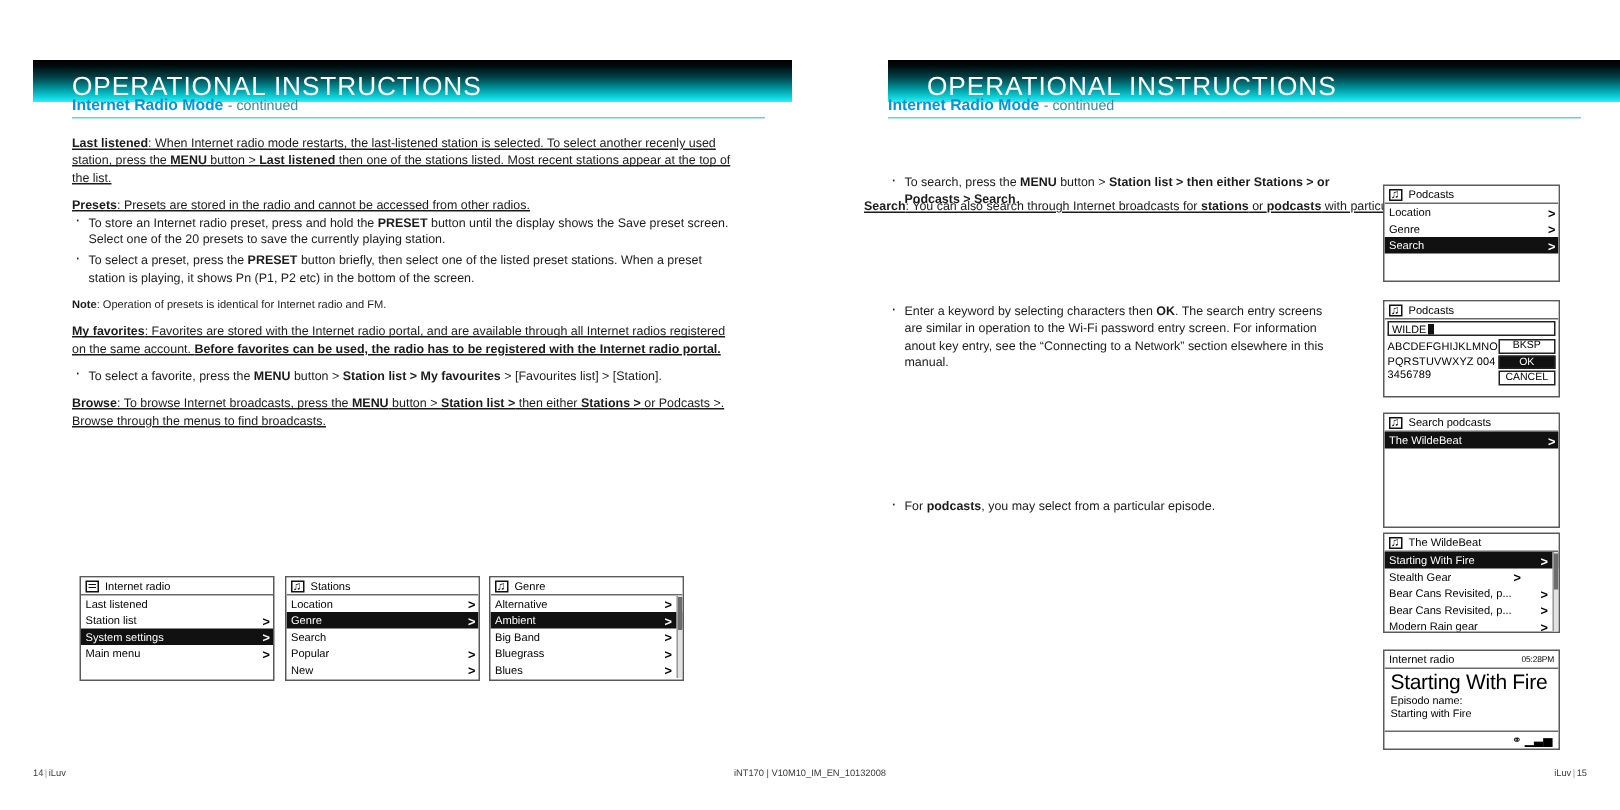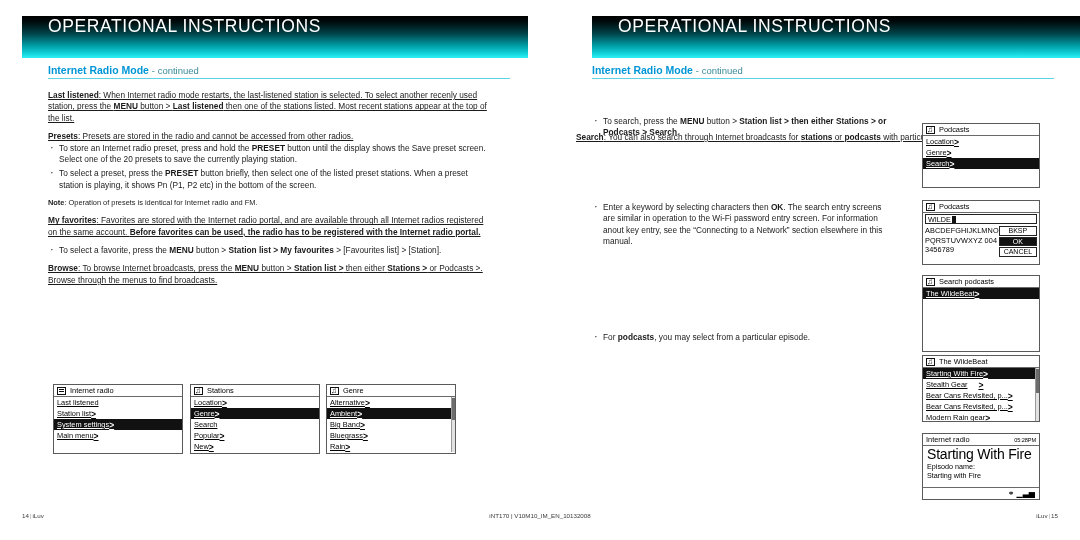--- a/index.html
+++ b/index.html
@@ -11,25 +11,25 @@
     overflow: hidden;
   }
   .page-spread { position: relative; width: 1080px; height: 540px; }
 
   .page { position: absolute; top: 0; height: 540px; }
   .page-left  { left: 0;   width: 540px; }
   .page-right { left: 540px; width: 540px; }
 
   
   .banner {
-    position: absolute; top: 16px; height: 42px;
+    position: absolute; top: 40px; height: 28px;
     background: linear-gradient(to bottom,
         #000000 0%, #000b0c 14%, #004449 42%,
         #009ba4 70%, #12d6dd 90%, #2ff0f4 100%);
-    display: flex; align-items: flex-start;
+    display: flex; align-items: flex-end;
   }
   .banner-title {
     color: #ffffff;
     font-size: 17.5px;
     letter-spacing: 0.6px;
     padding-left: 26px;
     font-weight: 400;
     white-space: nowrap;
   }
   .page-left  .banner { left: 22px; width: 506px; }
@@ -97,25 +97,24 @@
     content: ""; position: absolute; left: 1px; top: 1px;
     width: 5px; height: 4px;
     background: repeating-linear-gradient(to bottom, #111 0 1px, #fff 1px 2px);
   }
   .ico-note::before {
     content: "\266B"; position: absolute; left: 0px; top: -2px;
     font-size: 8px; line-height: 10px; color: #111;
   }
   .lcd-rows { position: relative; }
   .lcd-row {
-    display: flex; align-items: center; 
+    display: flex; align-items: center; justify-content: space-between;
     height: 11px; font-size: 7.4px;
     padding: 0 2px 0 3px;
     white-space: nowrap;
-    text-decoration: underline;
   }
   .lcd-row.sel { background: #111; color: #fff; }
   .lcd-row .arw { font-weight: bold; font-size: 8.5px; line-height: 8px; }
   .scrollbar {
     position: absolute; right: 0; top: 0; width: 4px; height: 100%;
     background: #e2e2e2; border-left: 1px solid #9a9a9a;
   }
   .scrollthumb { position: absolute; left: 0; width: 3px; background: #6d6d6d; }
 
   
@@ -281,21 +280,21 @@
           </div>
         <div class="lcd-row" style="padding-right:7px;">
             <span>Big Band</span>
             <span class="arw">&gt;</span>
           </div>
         <div class="lcd-row" style="padding-right:7px;">
             <span>Bluegrass</span>
             <span class="arw">&gt;</span>
           </div>
         <div class="lcd-row" style="padding-right:7px;">
-            <span>Rain</span>
+            <span>Blues</span>
             <span class="arw">&gt;</span>
           </div>
       </div>
     </div>
 
     <div class="footer footer-left">
       <span>14</span><span class="sep">|</span><span>iLuv</span>
     </div>
   </div>
 

